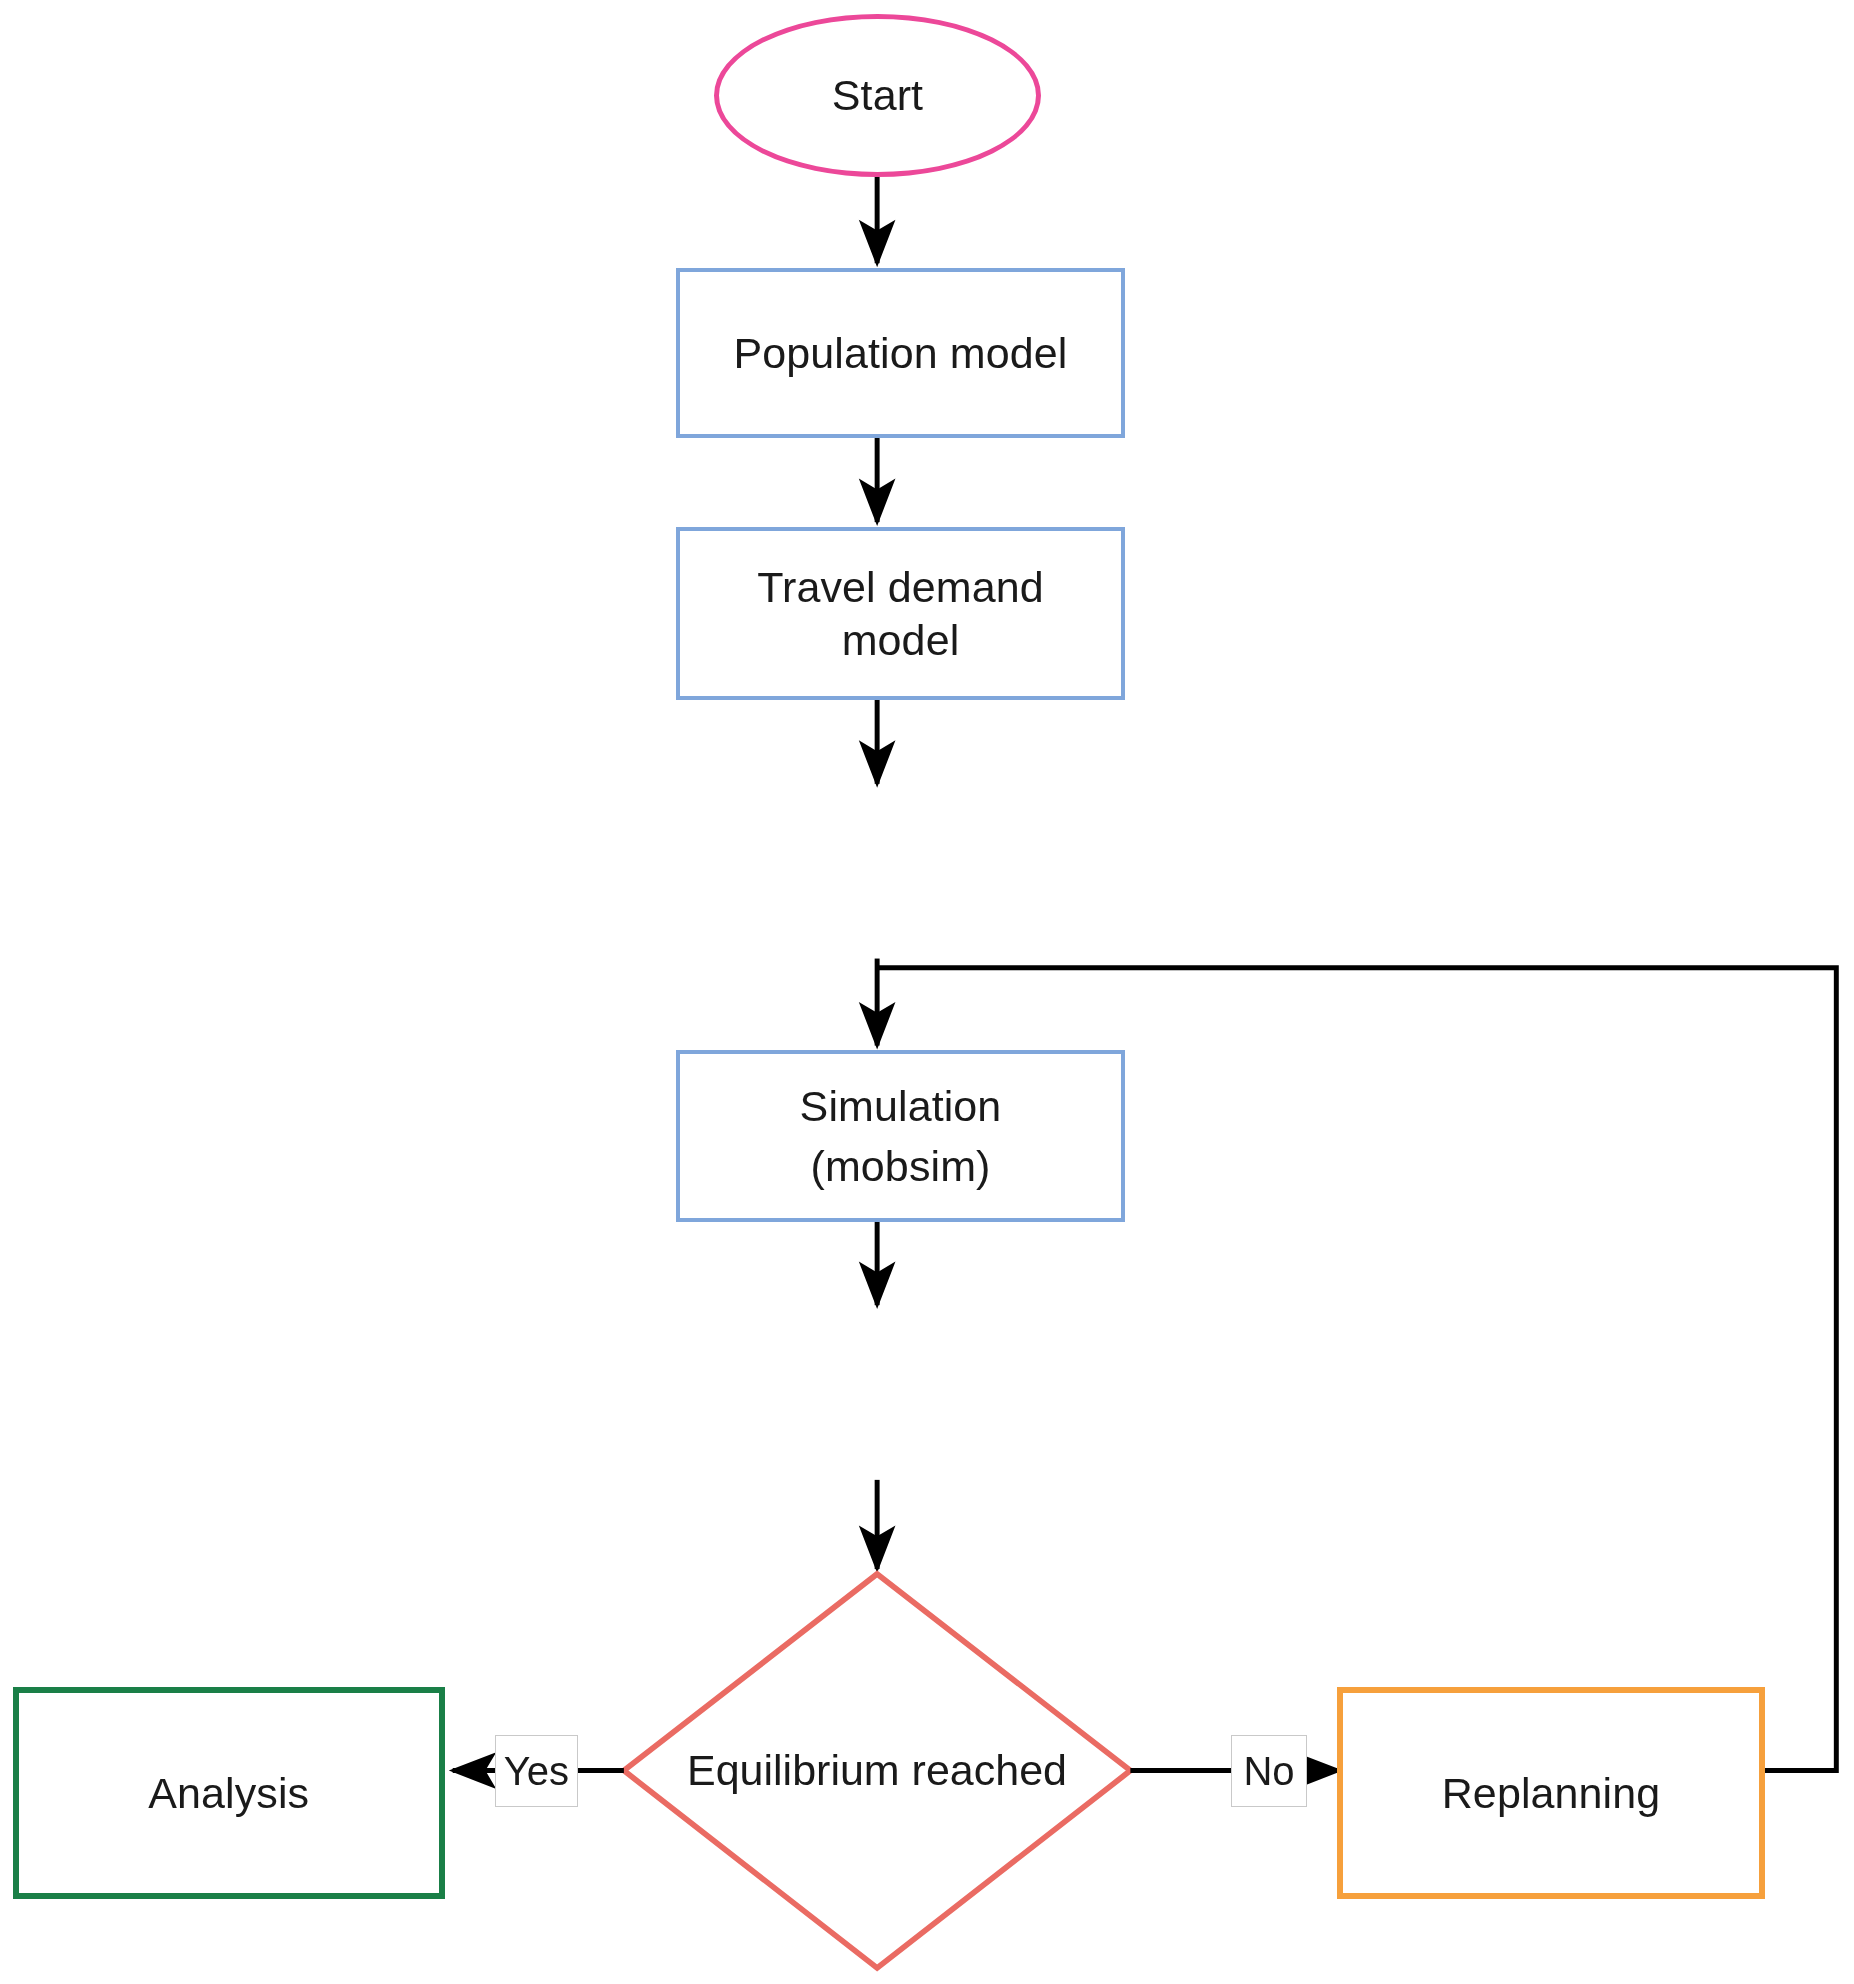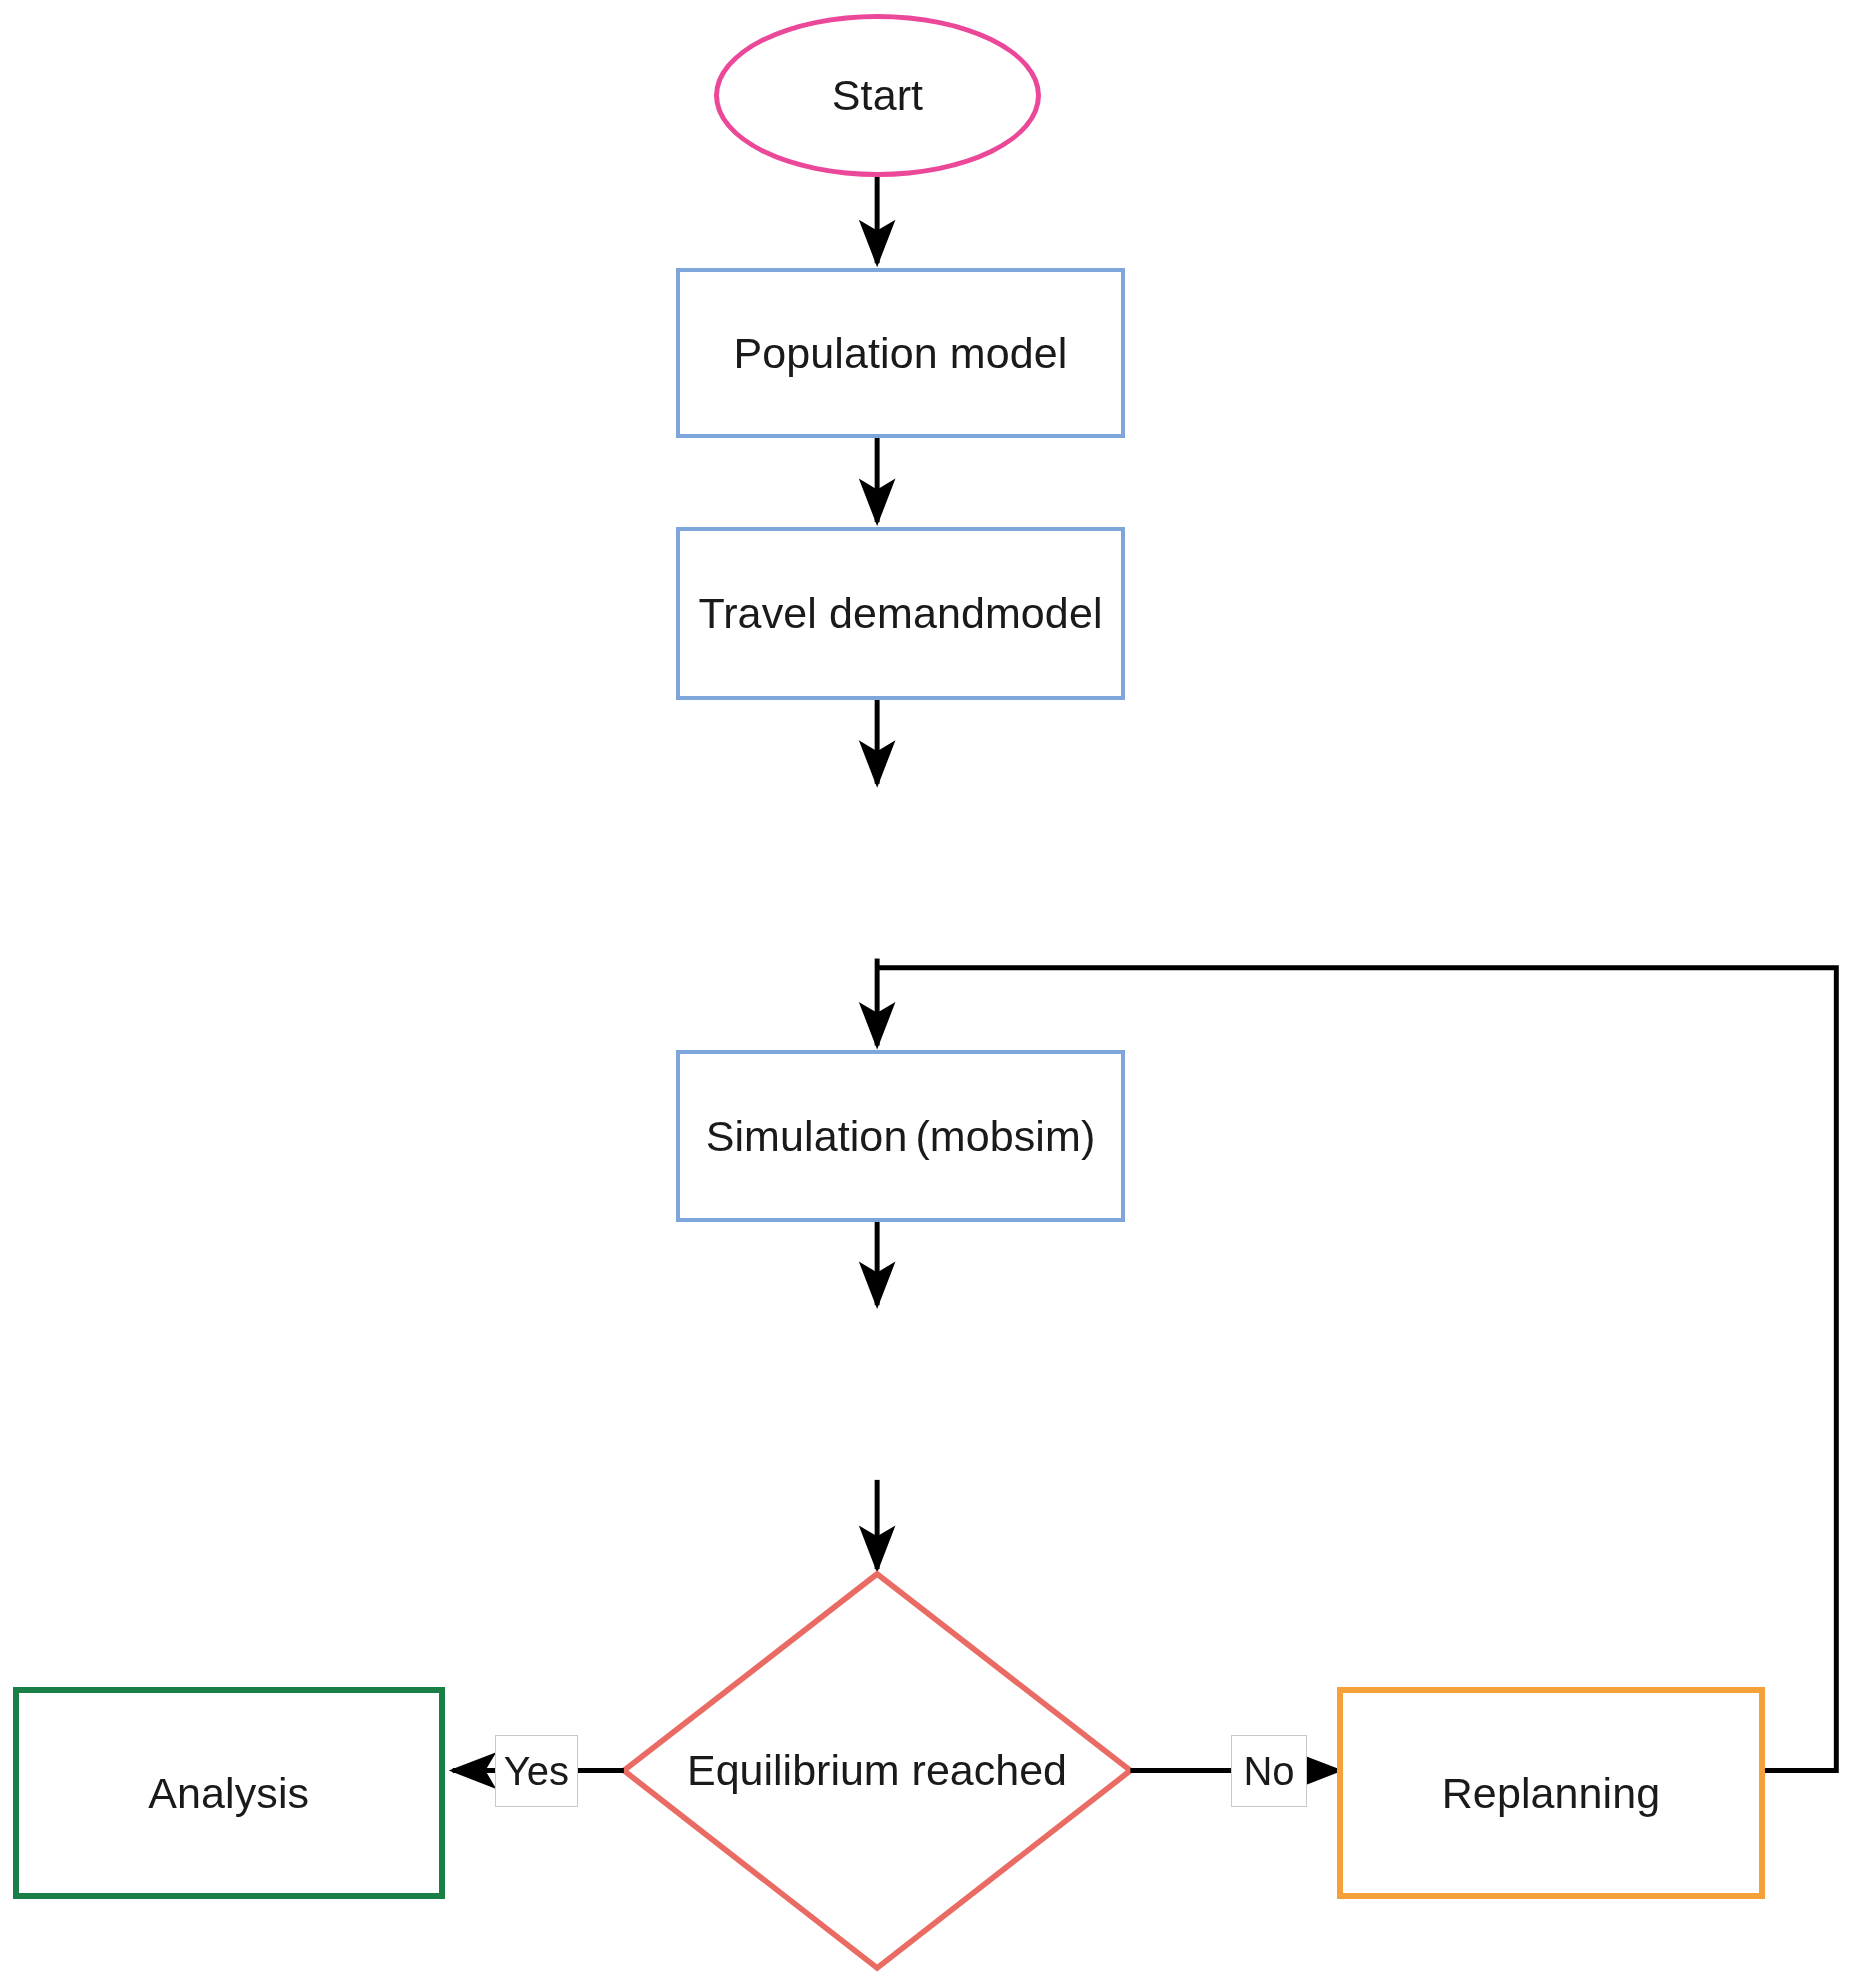--- a/index.html
+++ b/index.html
@@ -63,27 +63,27 @@
   </svg>
 
   <div class="node terminator" style="left:714px;top:14px;width:327px;height:163px;">
     <span class="lbl">Start</span>
   </div>
 
   <div class="node proc" style="left:676px;top:268px;width:449px;height:170px;">
     <span class="lbl">Population model</span>
   </div>
 
-  <div class="node proc" style="left:676px;top:527px;width:449px;height:173px;flex-direction:row;">
+  <div class="node proc" style="left:676px;top:527px;width:449px;height:173px;flex-direction:column;">
     <span class="lbl">Travel demand</span>
     <span class="lbl">model</span>
   </div>
 
 
-  <div class="node proc" style="left:676px;top:1050px;width:449px;height:172px;flex-direction:row;gap:8px;">
+  <div class="node proc" style="left:676px;top:1050px;width:449px;height:172px;flex-direction:column;gap:8px;">
     <span class="lbl">Simulation</span>
     <span class="lbl">(mobsim)</span>
   </div>
 
 
   <div class="diamond-label" style="left:665px;top:1742px;width:424px;height:57px;">
     <span class="lbl">Equilibrium reached</span>
   </div>
 
   <div class="node result" style="left:12.7px;top:1687px;width:432px;height:212px;">

